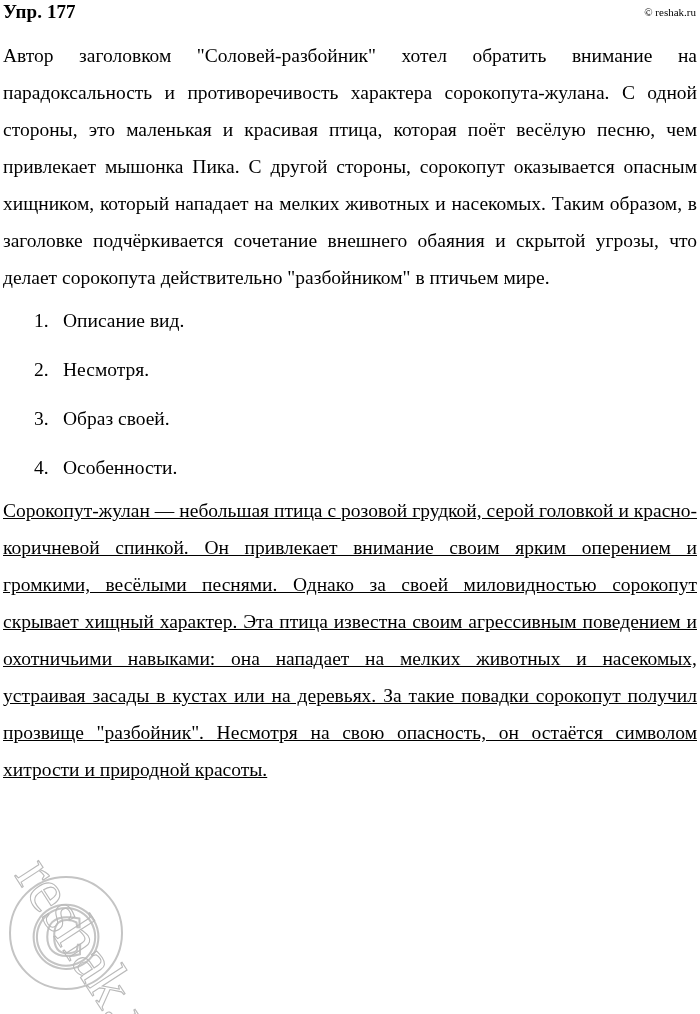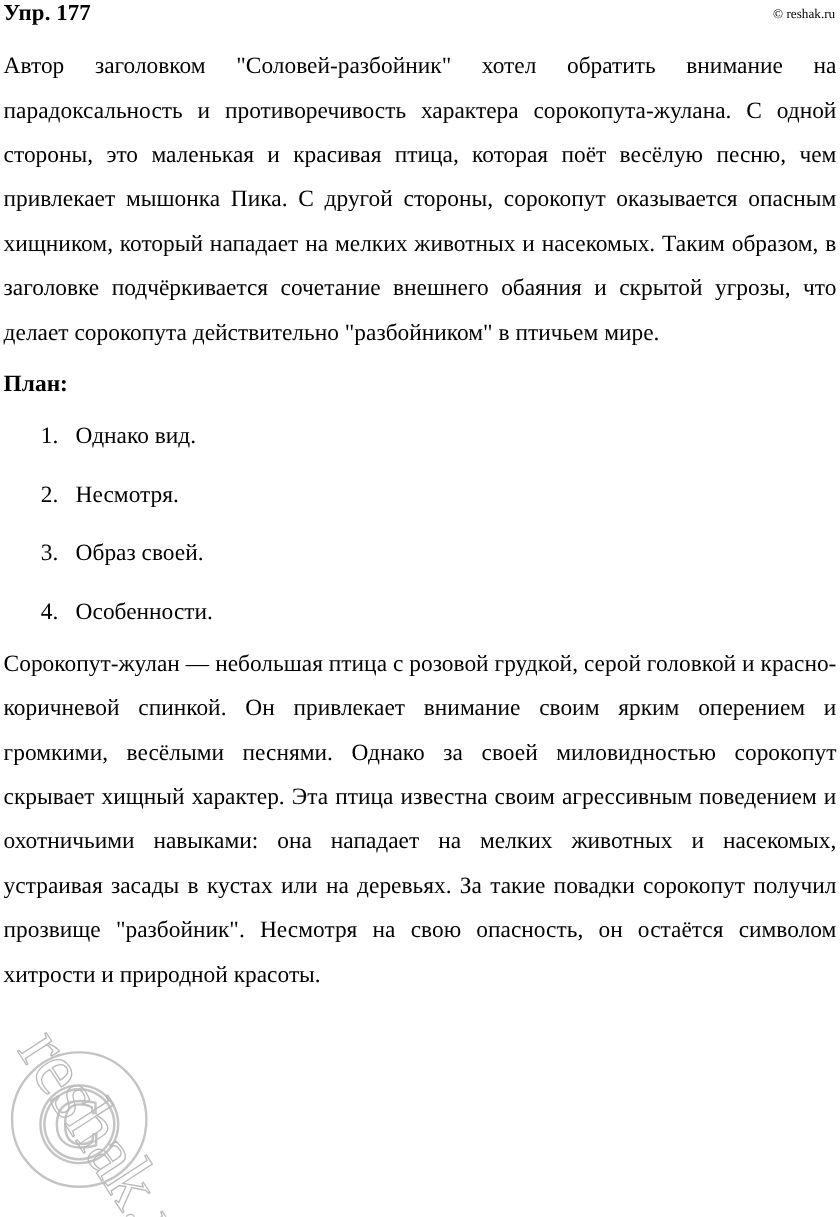--- a/index.html
+++ b/index.html
@@ -55,20 +55,21 @@
     text-align: justify;
     text-justify: inter-word;
     margin: 0;
     hyphens: none;
   }
   .para.first {
     margin-top: 3px;
   }
   .para.last-line-left {
     text-align-last: left;
+    text-decoration: underline;
   }
 
   .section-heading {
     font-size: 19.5px;
     font-weight: bold;
     line-height: 37px;
     margin: 0;
     text-align: left;
   }
   .heading-plan {
@@ -149,26 +150,25 @@
 
 <div class="page">
 
   <div class="doc-header">
     <div class="ex-title">Упр. 177</div>
     <div class="copyright">© reshak.ru</div>
   </div>
 
   <p class="para first">Автор заголовком "Соловей-разбойник" хотел обратить внимание на парадоксальность и противоречивость характера сорокопута-жулана. С одной стороны, это маленькая и красивая птица, которая поёт весёлую песню, чем привлекает мышонка Пика. С другой стороны, сорокопут оказывается опасным хищником, который нападает на мелких животных и насекомых. Таким образом, в заголовке подчёркивается сочетание внешнего обаяния и скрытой угрозы, что делает сорокопута действительно "разбойником" в птичьем мире.</p>
 
-  <h2 class="section-heading heading-plan">План:</h2>
 
   <ol class="plan-list">
     <li class="plan-item">
       <span class="plan-num">1.</span>
-      <span class="plan-text">Однако вид.</span>
+      <span class="plan-text">Описание вид.</span>
     </li>
     <li class="plan-item">
       <span class="plan-num">2.</span>
       <span class="plan-text">Несмотря.</span>
     </li>
     <li class="plan-item">
       <span class="plan-num">3.</span>
       <span class="plan-text">Образ своей.</span>
     </li>
     <li class="plan-item">

